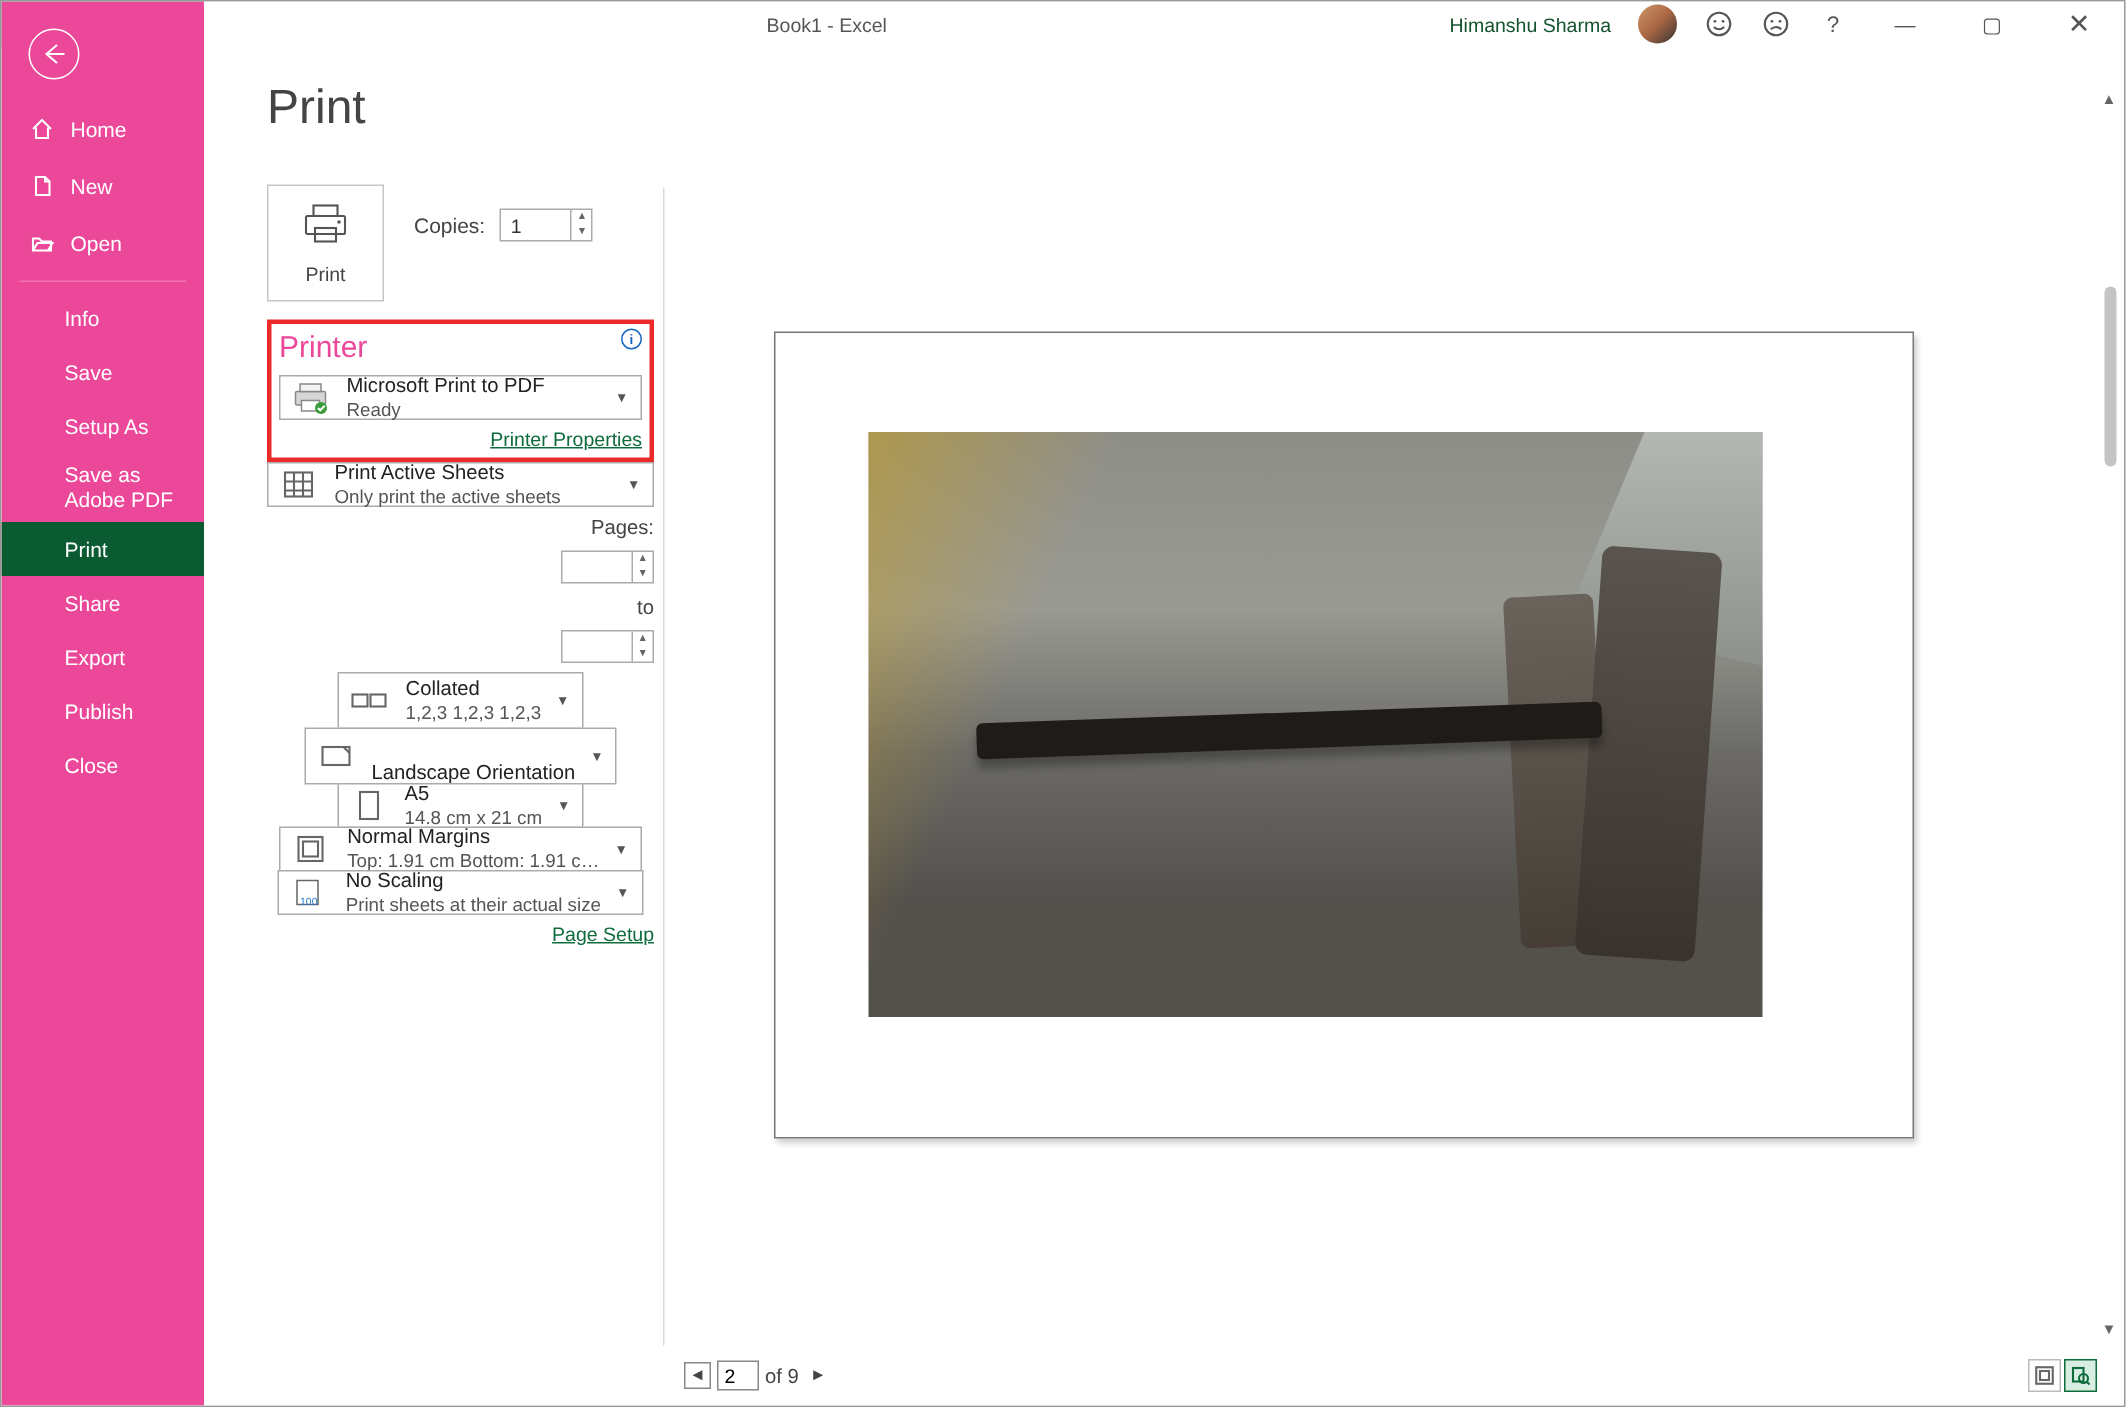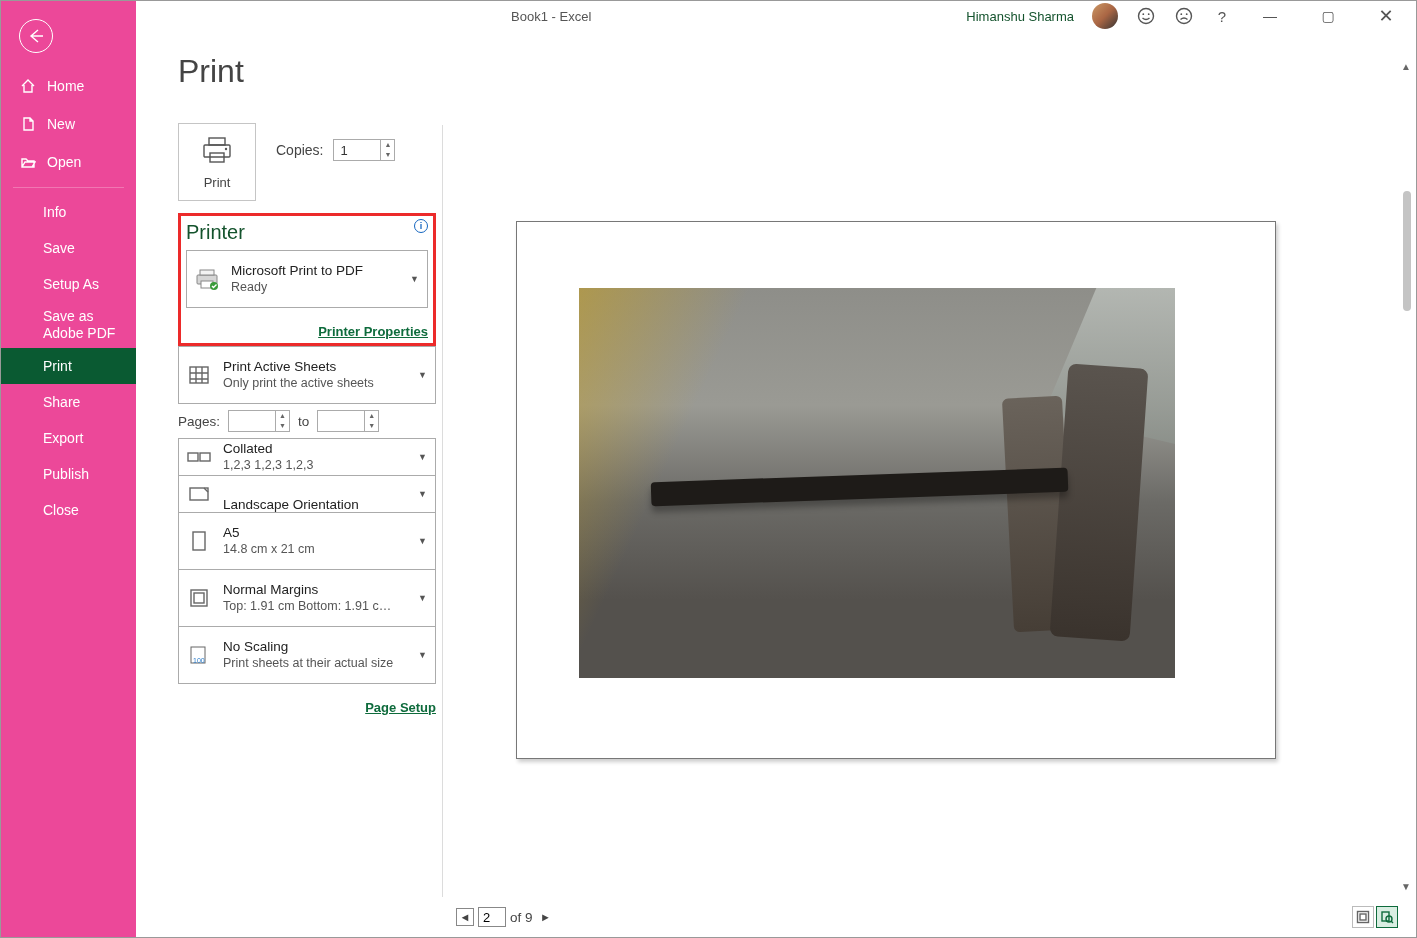--- a/index.html
+++ b/index.html
@@ -38,41 +38,41 @@
   
   .panel { position: absolute; top: 92px; left: 42px; width: 258px; bottom: 0; }
   .print-btn-box { width: 78px; height: 78px; border: 1px solid #c5c5c5; display: flex; flex-direction: column; align-items: center; justify-content: center; gap: 6px; margin-bottom: 12px; }
   .print-btn-box .plabel { font-size: 13px; color: #444; }
   .copies-row { position: absolute; top: 16px; left: 98px; display: flex; align-items: center; gap: 10px; font-size: 14px; color: #444; }
   .spinner { width: 62px; height: 22px; border: 1px solid #ababab; display: flex; align-items: center; position: relative; background: #fff; }
   .spinner .val { flex: 1; padding-left: 6px; font-size: 13px; color: #333; }
   .spinner .arrows { width: 14px; display: flex; flex-direction: column; border-left: 1px solid #ababab; }
   .spinner .arrows span { height: 10px; font-size: 7px; text-align: center; color: #666; line-height: 10px; }
 
-  .section-title { font-size: 20px; font-weight: 400; color: #14532d; margin: 12px 0 6px; }
+  .section-title { font-size: 20px; font-weight: 400; color: #ec4899; margin: 12px 0 6px; }
   .highlight-box { border: 3px solid #ec2a2a; padding: 5px 5px 3px 5px; margin-top: 2px; position: relative; }
   .info-bubble { position: absolute; top: 3px; right: 5px; width: 14px; height: 14px; border: 1.3px solid #1566c0; border-radius: 50%; font-size: 9px; color: #1566c0; display: flex; align-items: center; justify-content: center; font-weight: bold; }
 
-  .combo { border: 1px solid #ababab; background: #fff; height: 58px; display: flex; align-items: center; padding: 0 6px; gap: 10px; position: relative; cursor: pointer; margin-bottom: 0; }
+  .combo { border: 1px solid #ababab; background: #fff; height: 30px; display: flex; align-items: center; padding: 0 6px; gap: 10px; position: relative; cursor: pointer; margin-bottom: 0; }
   .combo .cicon { width: 28px; height: 28px; display: flex; align-items: center; justify-content: center; flex-shrink: 0; }
   .combo .ctext { flex: 1; display: flex; flex-direction: column; line-height: 1.25; }
   .combo .ctitle { font-size: 13.5px; color: #222; }
   .combo .csub { font-size: 12.5px; color: #555; }
   .combo .carrow { font-size: 9px; color: #555; padding-right: 2px; }
   .combo.single .ctext { flex-direction: row; margin-top: 23px; }
   .combo.h38 { height: 38px; }
 
-  .link-row { text-align: right; margin-top: 14px; font-weight: bold; }
+  .link-row { text-align: right; margin-top: 4px; }
   .link-row a { font-size: 13px; color: #0e6b3c; text-decoration: underline; cursor: pointer; }
 
-  .settings-stack { display: flex; flex-direction: column; gap: 0; margin-top: 4px; }
+  .settings-stack { display: flex; flex-direction: column; gap: 0; margin-top: 4px; align-items: center; }
   .settings-stack .combo { border-top: 1px solid #ababab; }
   .settings-stack .combo + .combo { margin-top: -1px; }
 
-  .pages-row { display: flex; align-items: center; gap: 8px; font-size: 13.5px; color: #444; margin: 6px 0 6px; }
+  .pages-row { display: flex; align-items: flex-end; gap: 8px; font-size: 13.5px; color: #444; margin: 6px 0 6px; flex-direction: column; }
 
   
   .vdiv { position: absolute; top: 94px; left: 306px; bottom: 40px; width: 1px; background: #dcdcdc; }
 
   
   .preview-wrap { position: absolute; top: 30px; left: 320px; right: 18px; bottom: 40px; background: #fff; overflow: hidden; }
   .preview-page { position: absolute; top: 160px; left: 60px; width: 760px; height: 538px; background: #fff; border: 1px solid #777; box-shadow: 2px 3px 4px rgba(0,0,0,0.2); }
   .preview-img { position: absolute; top: 66px; left: 62px; right: 100px; bottom: 80px; background:
      linear-gradient(115deg, rgba(200,160,30,0.55) 0%, rgba(200,160,30,0.0) 22%),
      linear-gradient(180deg, #8e8e89 0%, #9a9a94 30%, #6b6a66 55%, #54514d 80%),

